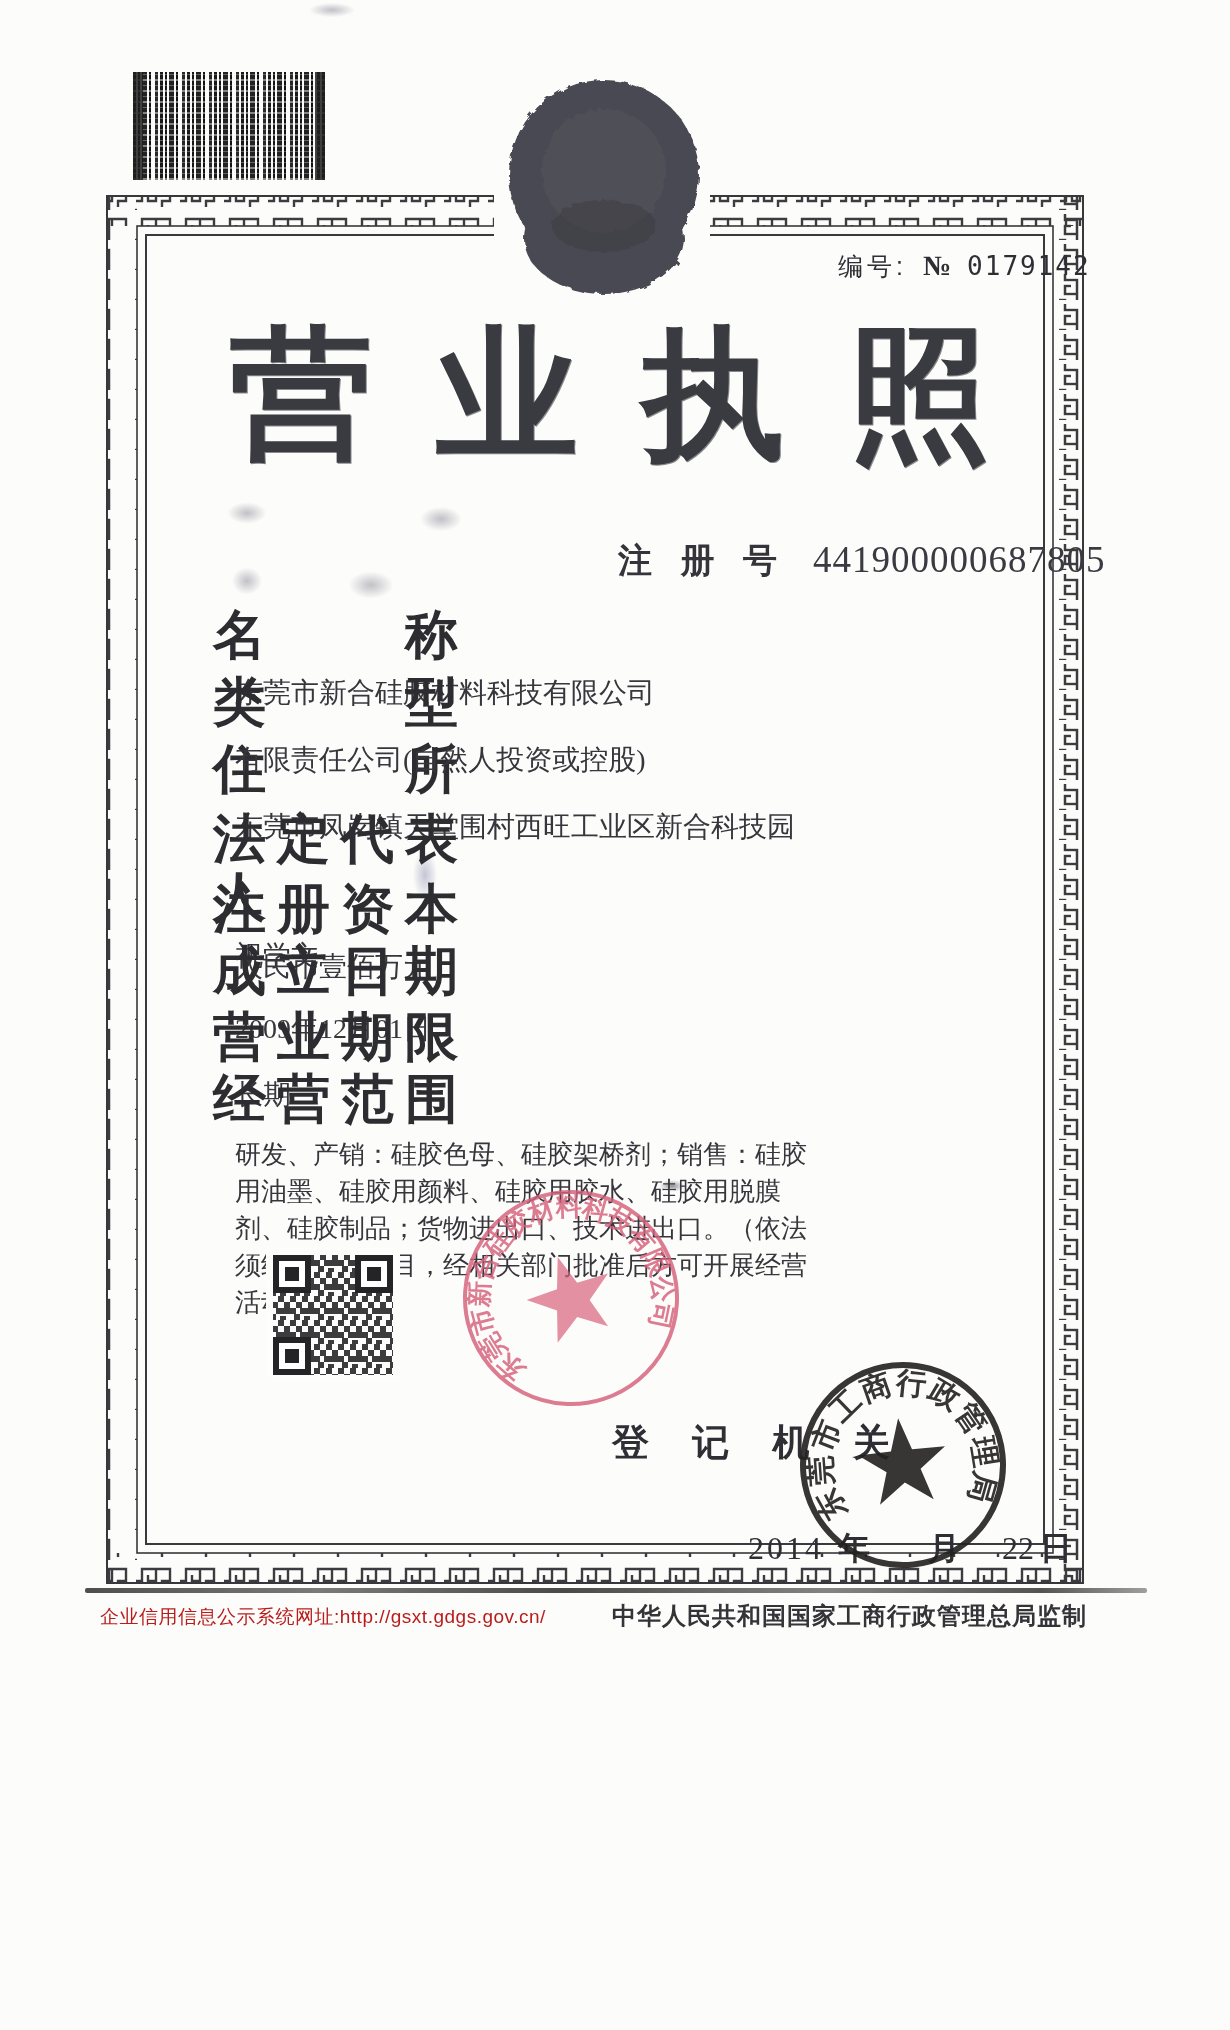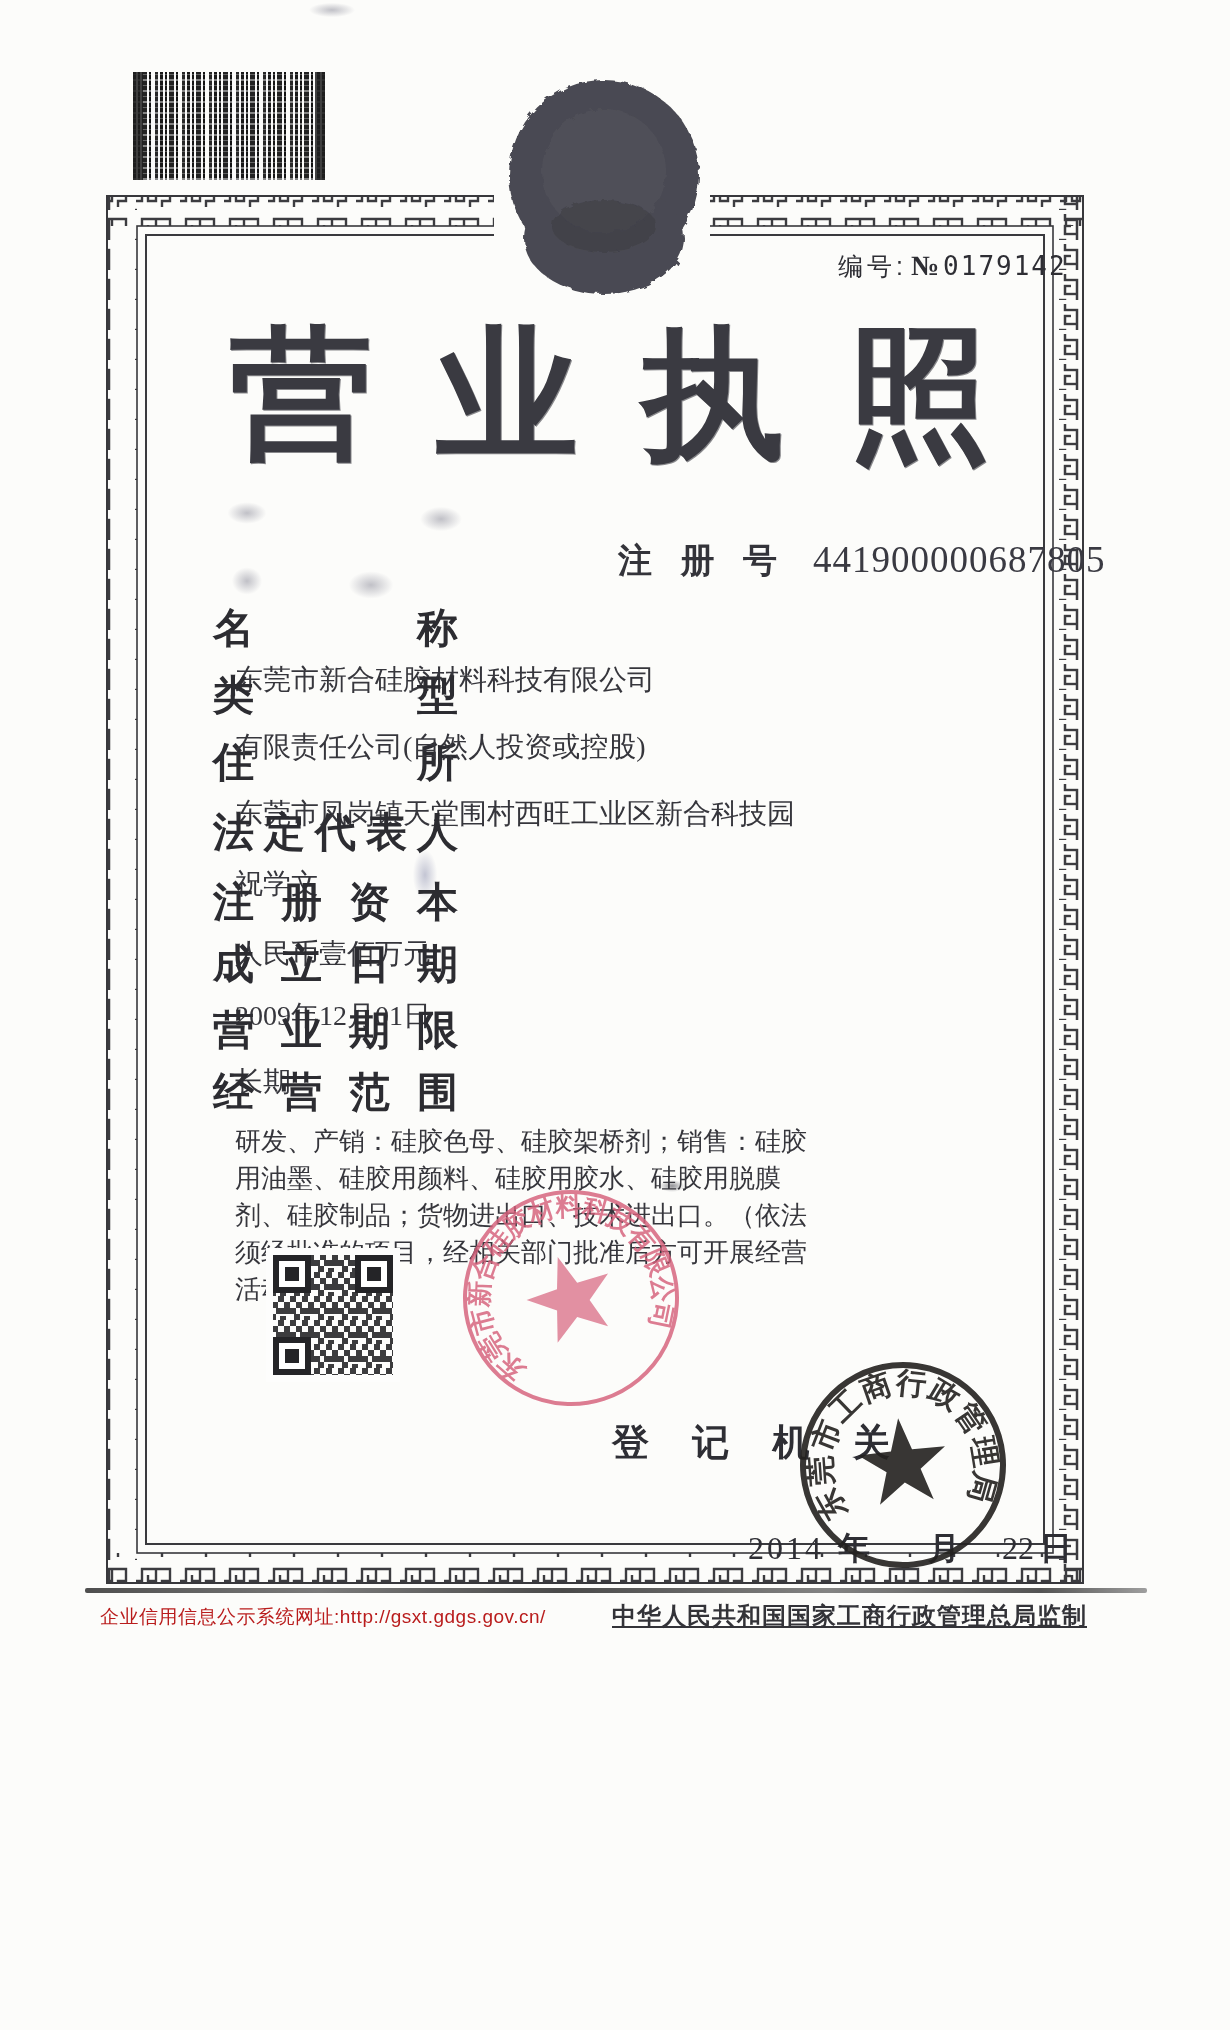--- a/index.html
+++ b/index.html
@@ -10,35 +10,35 @@
     background:
       repeating-linear-gradient(0deg, rgba(255,255,255,.45) 0 2px, transparent 2px 6px, rgba(255,255,255,.3) 6px 7px, transparent 7px 11px),
       repeating-linear-gradient(90deg,#141414 0 3px,rgba(255,255,255,.9) 3px 5px,#101010 5px 7px,transparent 7px 9px,#1d1d1d 9px 14px,rgba(255,255,255,.85) 14px 16px,#0c0c0c 16px 18px,transparent 18px 22px,#232323 22px 25px,rgba(255,255,255,.8) 25px 27px);
     filter:blur(.45px) contrast(.95);}
   .barcode::before,.barcode::after{content:"";position:absolute;top:0;bottom:0;width:10px;background:#1a1a1a;opacity:.85;}
   .barcode::before{left:0;} .barcode::after{right:0;}
   
   .frame-svg{position:absolute;left:0;top:0;z-index:1;}
   .emblem{position:absolute;left:502px;top:76px;z-index:3;}
   
-  .serial{position:absolute;left:838px;top:250px;z-index:2;display:flex;align-items:baseline;gap:4px;color:#2e2e34;}
+  .serial{position:absolute;left:838px;top:250px;z-index:2;display:flex;align-items:baseline;gap:16px;color:#2e2e34;}
   .serial .lbl{font-size:25px;letter-spacing:4px;font-family:"Liberation Sans",sans-serif;}
   .serial .no{font-size:28px;font-weight:700;}
   .serial .num{font-size:26px;font-family:"DejaVu Sans Mono",monospace;letter-spacing:2px;}
   
   .title{position:absolute;left:230px;top:316px;width:760px;z-index:2;display:flex;justify-content:space-between;}
   .title span{font-size:142px;line-height:1.1;font-weight:900;color:#3a3a41;
     font-family:"DejaVu Sans",sans-serif;text-shadow:1px 1px 0 rgba(60,60,66,.6);}
   
   .regno{position:absolute;left:618px;top:522px;z-index:2;display:flex;align-items:baseline;gap:26px;margin-top:16px;}
   .regno .lbl{font-size:34px;font-weight:600;letter-spacing:10px;color:#34343a;}
   .regno .val{font-size:37px;letter-spacing:1px;color:#3a3a42;}
   
   .frow{position:absolute;left:213px;z-index:2;width:850px;}
-  .frow .lab{display:inline-block;width:245px;vertical-align:top;font-size:41px;font-weight:700;
+  .frow .lab{display:inline-block;width:245px;vertical-align:top;font-size:53px;font-weight:700;
     color:#2c2c31;text-align:justify;text-align-last:justify;line-height:1.1;}
   .frow .val{display:inline-block;vertical-align:top;margin-left:22px;width:585px;font-size:28px;
     line-height:1.42;color:#36363c;padding-top:9px;}
   .frow.scope .val{font-size:26px;}
   
   .qr{position:absolute;left:266px;top:1248px;z-index:2;}
   
   .seal-red{position:absolute;left:453px;top:1180px;z-index:4;}
   .seal-black{position:absolute;left:790px;top:1352px;z-index:4;}
   
@@ -47,21 +47,21 @@
   .regdate{position:absolute;left:748px;top:1486px;z-index:2;display:flex;align-items:baseline;color:#2e2e34;font-size:32px;}
   .regdate .y{letter-spacing:3px;} .regdate .u{margin-left:14px;font-weight:600;}
   .regdate .m{margin-left:58px;font-weight:600;} .regdate .dnum{margin-left:42px;margin-top:44px;}
   .regdate .d{margin-left:6px;font-weight:600;}
   
   .streak{position:absolute;left:85px;top:1588px;width:1062px;height:5px;z-index:2;border-radius:2px;
     background:linear-gradient(90deg,#242424,#5a5a5a 22%,#1e1e1e 45%,#666 70%,#2a2a2a 90%,#888);
     opacity:.8;filter:blur(.5px);}
   .foot-l{position:absolute;left:100px;top:1604px;z-index:2;font-size:19px;color:#b91c1c;
     font-family:"Liberation Sans",sans-serif;letter-spacing:.5px;}
-  .foot-r{position:absolute;right:143px;top:1600px;z-index:2;font-size:24px;font-weight:600;color:#333338;letter-spacing:1px;text-decoration:underline;}
+  .foot-r{position:absolute;right:143px;top:1600px;z-index:2;font-size:24px;font-weight:600;color:#333338;letter-spacing:1px;}
   
   .smudge{position:absolute;z-index:1;background:radial-gradient(closest-side,rgba(95,95,115,.38),rgba(95,95,115,0) 72%);}
 </style>
 </head>
 <body>
 
 <div class="page">
 
   <svg class="frame-svg" width="1230" height="2030" aria-hidden="true">
     <defs>

